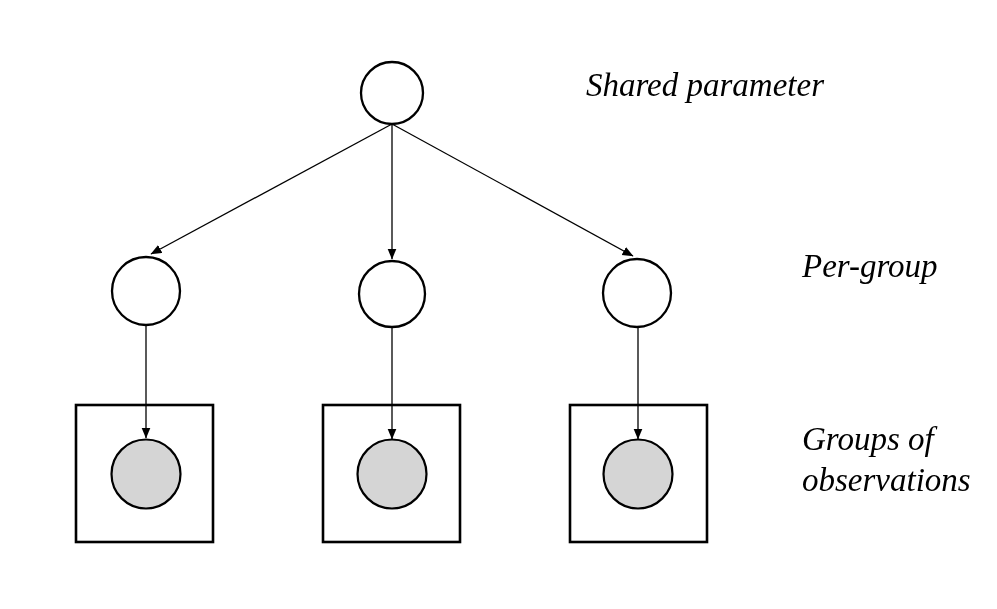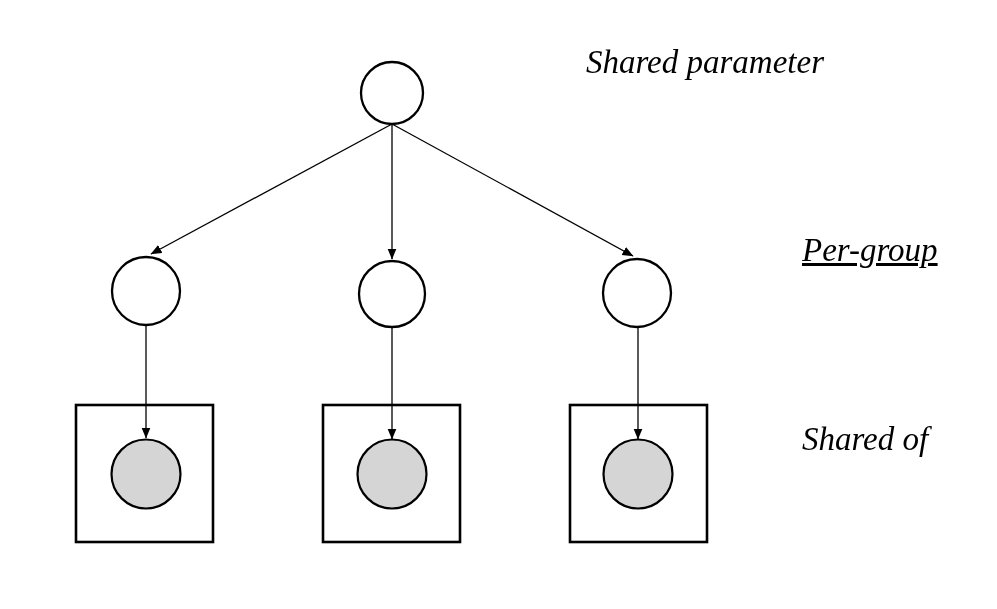--- a/index.html
+++ b/index.html
@@ -41,22 +41,22 @@
     
   }
   .diagram-label {
     position: absolute;
     font-style: italic;
     font-size: 33px;
     line-height: 41px;
     color: #000000;
     white-space: nowrap;
   }
-  .label-shared   { left: 586px; top: 42px;  }
-  .label-pergroup { left: 802px; top: 230px; text-decoration: underline; }
+  .label-shared   { left: 586px; top: 65px;  }
+  .label-pergroup { left: 802px; top: 246px; }
   .label-groups   { left: 802px; top: 419px; }
 </style>
 </head>
 <body>
 
 <div id="stage">
 
   <svg id="diagram-svg" width="997" height="609" viewBox="0 0 997 609">
     <defs>
       <marker id="arrowhead" markerUnits="userSpaceOnUse" markerWidth="12" markerHeight="10" refX="10.5" refY="4.5" orient="auto">
@@ -89,16 +89,17 @@
 
   <div class="diagram-label label-shared">
     <div data-bind="diagram.labels.shared.line1">Shared parameter</div>
   </div>
 
   <div class="diagram-label label-pergroup">
     <div data-bind="diagram.labels.per_group.line1">Per-group</div>
   </div>
 
   <div class="diagram-label label-groups">
-    <div data-bind="diagram.labels.groups.line1">Shared of</div>
+    <div data-bind="diagram.labels.groups.line1">Groups of</div>
+    <div data-bind="diagram.labels.groups.line2">observations</div>
   </div>
 
 </div>
 
 </body></html>

